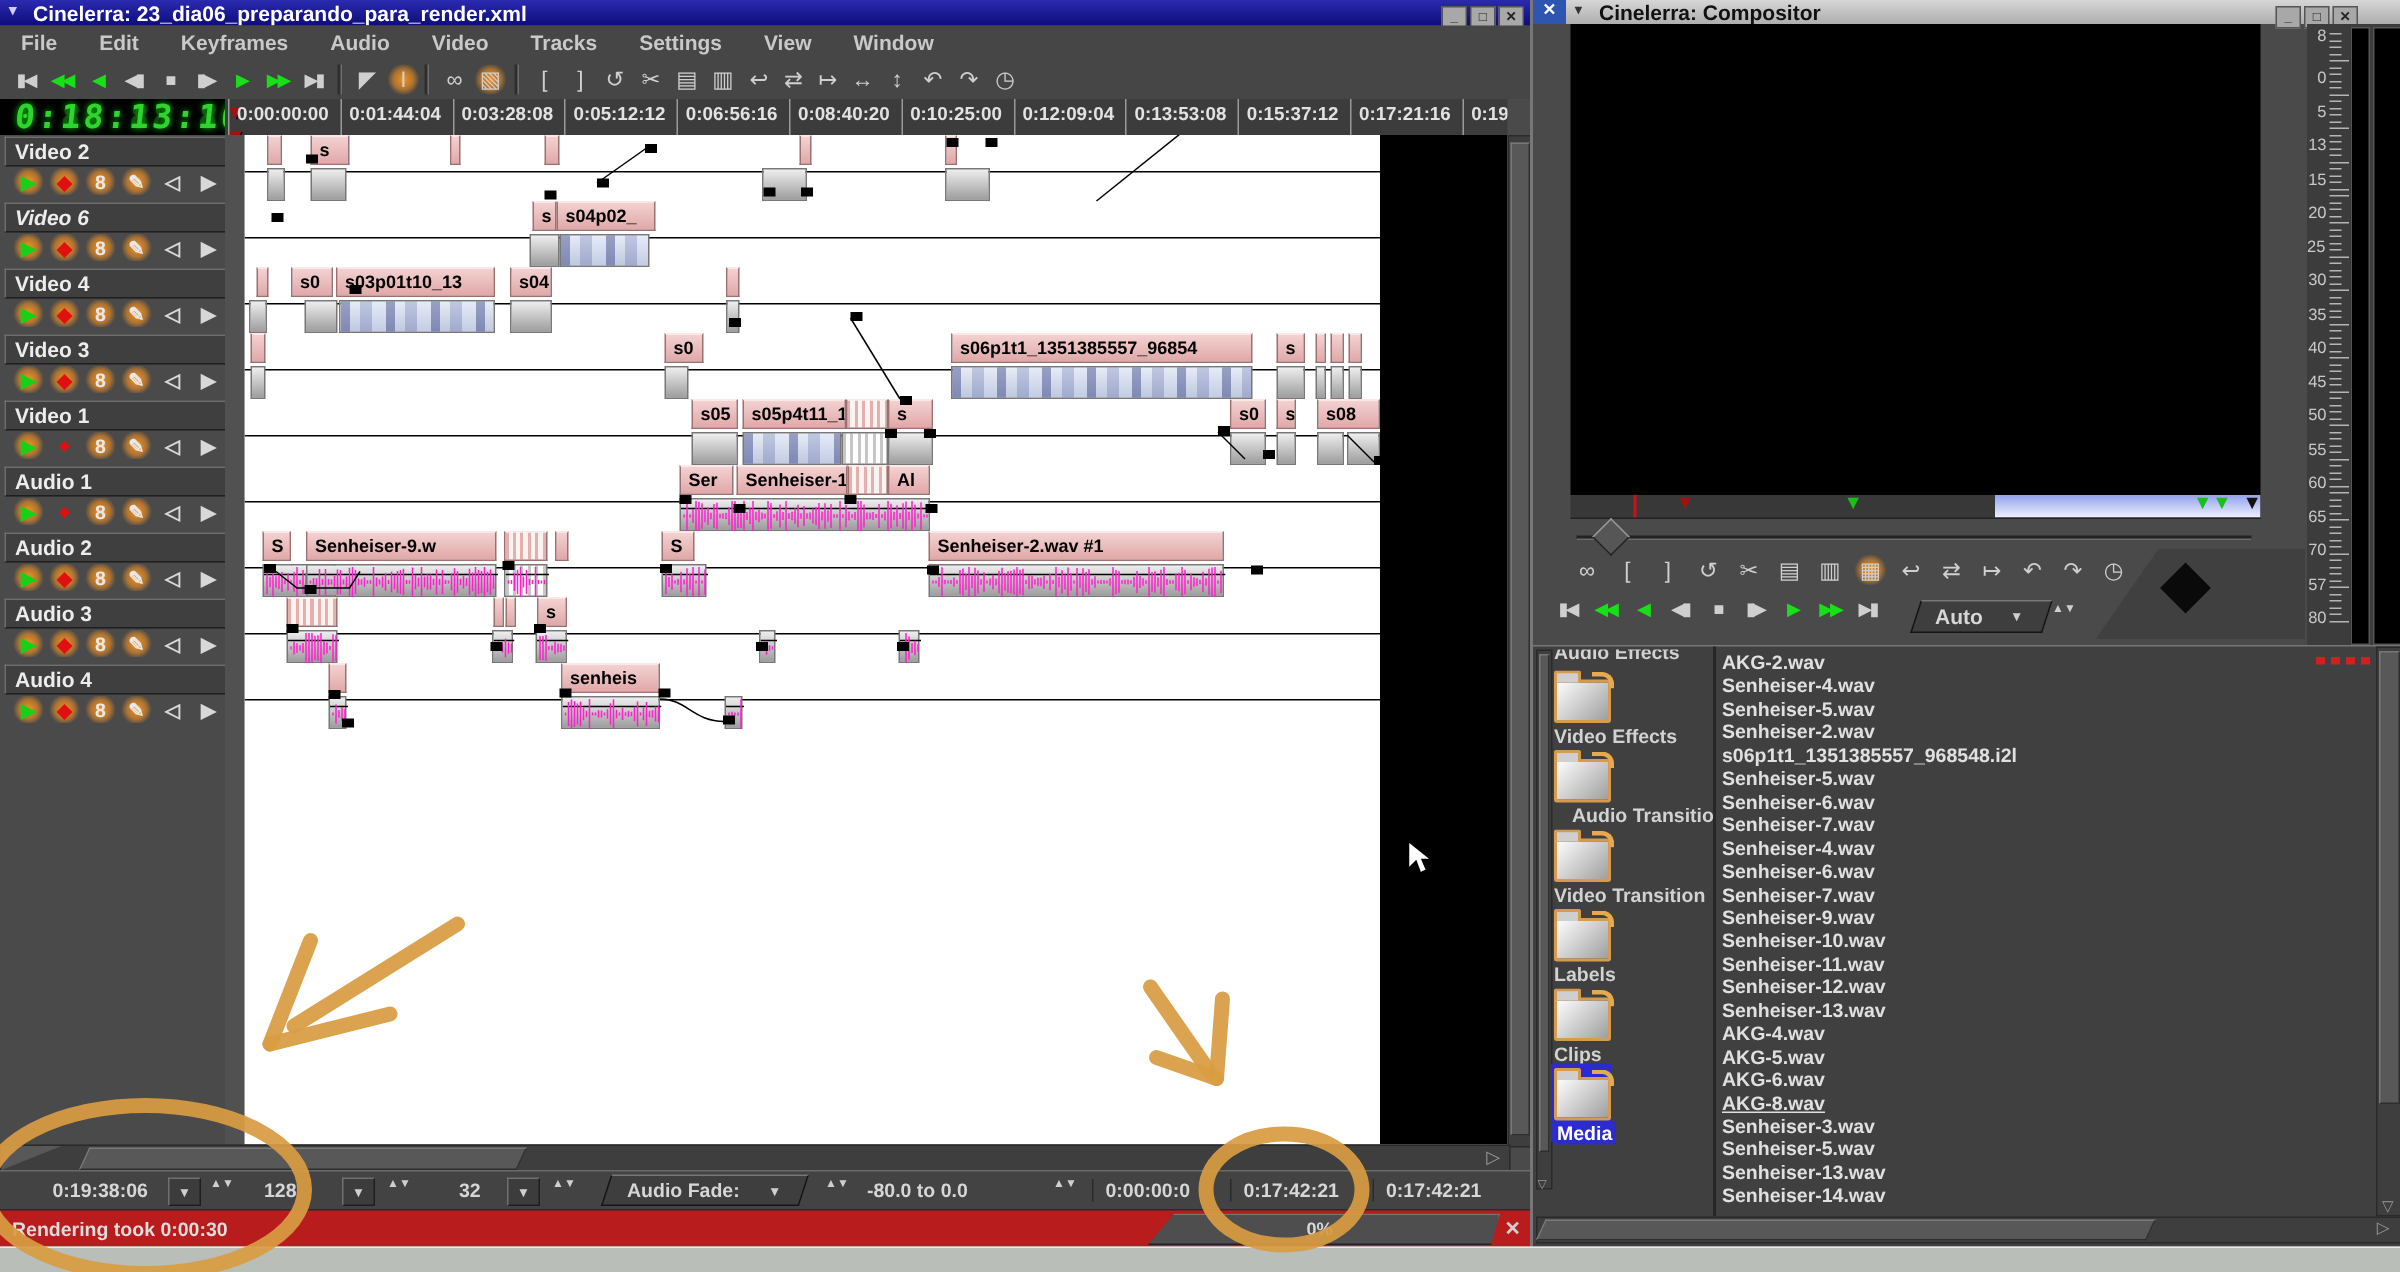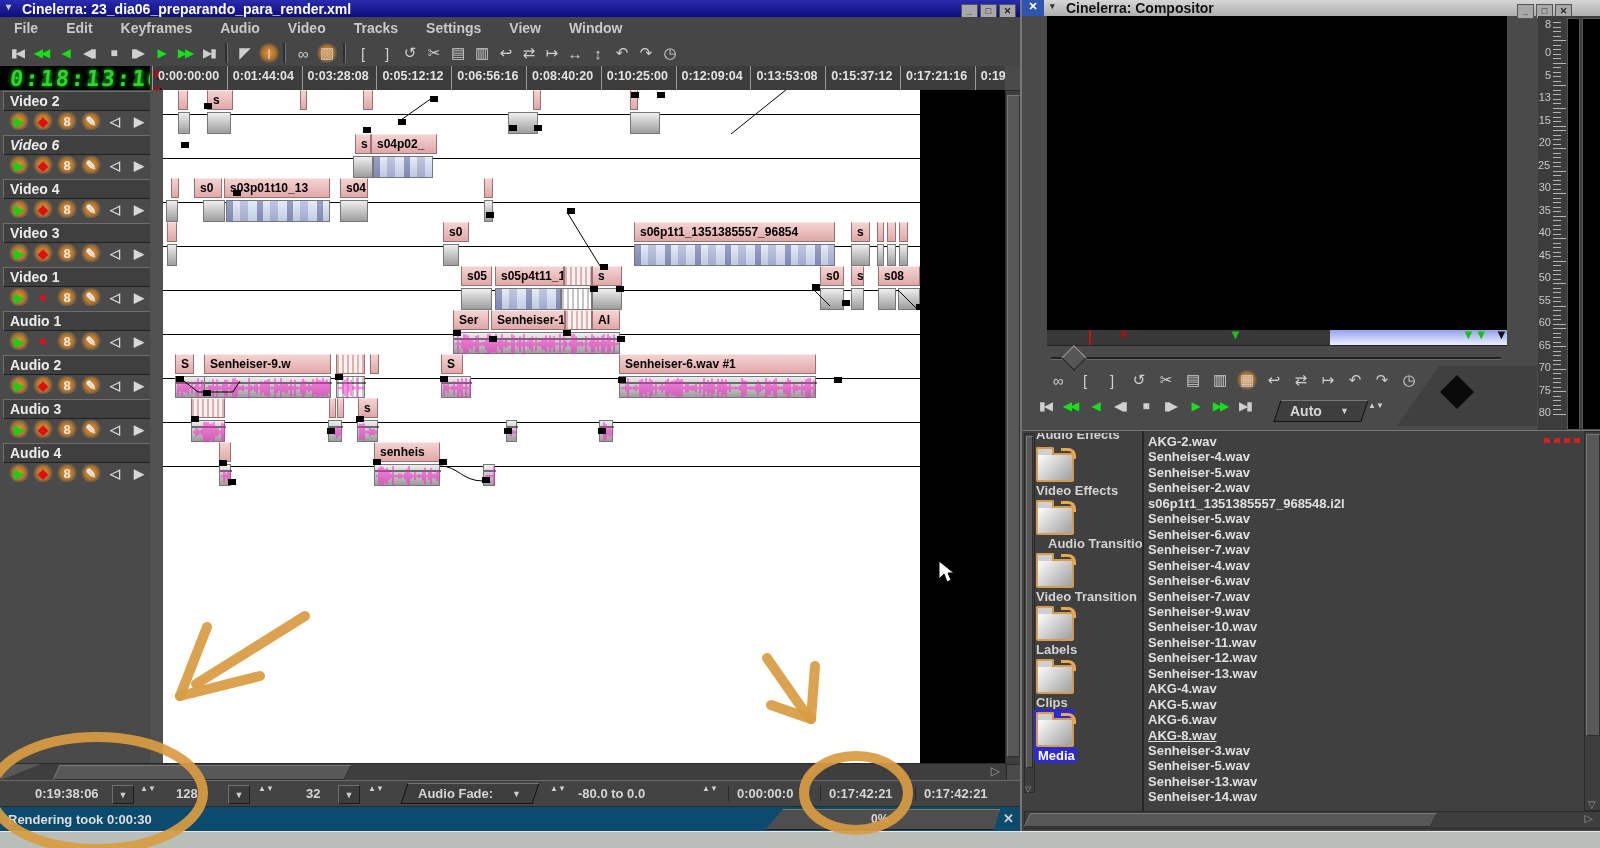--- a/index.html
+++ b/index.html
@@ -275,21 +275,21 @@
             <svg width="167" height="22" style="position:absolute;left:0;top:0;">
               <path d="M0,6H167" stroke="#000" stroke-width="1"></path>
               <path d="M2,9.999883351584963V12.000116648415037M4,1V21M6,9.952131973486907V12.047868026513093M8,6.307567290114369V15.692432709885631M10,1V21M12,1.48003911810304V20.51996088189696M14,2.4639159107114565V19.536084089288543M16,6.842070688248617V15.157929311751383M18,5.220748061221486V16.779251938778515M20,8.759899401399519V13.240100598600481M22,2.982931948834036V19.017068051165964M24,2.228354359619722V19.771645640380278M26,9.495461263980037V12.504538736019963M28,9.1690779731527V12.8309220268473M30,8.835516310857331V13.164483689142669M32,4.970090039805202V17.0299099601948M34,1V21M36,1V21M38,2.9983006078106307V19.00169939218937M40,3.0747233508788714V18.92527664912113M42,1V21M44,8.383661370677235V13.616338629322765M46,5.608321659120097V16.391678340879903M48,1V21M50,8.205058858889753V13.794941141110247M52,6.892559185184533V15.107440814815467M54,8.725994600124768V13.274005399875232M56,9.382720384208492V12.617279615791508M58,1V21M60,2.4998960679001314V19.50010393209987M62,9.822533757497517V12.177466242502483M64,7.800978445619496V14.199021554380504M66,3.415055938121707V18.584944061878293M68,8.363084546585378V13.636915453414622M70,1V21M72,9.04783229272754V12.95216770727246M74,8.11518843091272V13.88481156908728M76,5.791744506770748V16.208255493229252M78,3.4855795017793376V18.514420498220662M80,9.208466267019082V12.791533732980918M82,4.298056083532187V17.701943916467812M84,9.194623420565929V12.805376579434071M86,8.605140212671941V13.394859787328059M88,6.040577577947703V15.959422422052297M90,4.929067953325836V17.070932046674166M92,2.3456286340501666V19.654371365949835M94,8.03708051145743V13.96291948854257M96,2.5102328825922235V19.489767117407776M98,7.206210237982742V14.793789762017258M100,2.9359094045849954V19.064090595415003M102,9.7700929038358V12.2299070961642M104,9.875339695298173V12.124660304701827M106,1V21M108,9.897661900806796V12.102338099193204M110,3.5444330295488475V18.45556697045115M112,8.046018885928744V13.953981114071256M114,9.893912617834872V12.106087382165128M116,8.33067901141009V13.66932098858991M118,1V21M120,1V21M122,3.412232919154077V18.58776708084592M124,8.701655249576655V13.298344750423345M126,8.813466219779649V13.186533780220351M128,8.314486815854654V13.685513184145346M130,9.595053368412465V12.404946631587535M132,2.997780293493552V19.002219706506448M134,9.786202693442448V12.213797306557552M136,7.971394786609851V14.028605213390149M138,1V21M140,2.8991683623787807V19.10083163762122M142,8.177819002678385V13.822180997321615M144,3.841307671958896V18.158692328041106M146,9.076413696679515V12.923586303320485M148,2.4940742256612687V19.50592577433873M150,1.3890559507985998V20.6109440492014M152,8.144603097542262V13.855396902457738M154,1V21M156,3.423083423880672V18.576916576119327M158,9.255612036757665V12.744387963242335M160,1.8492278544121472V20.15077214558785M162,9.99953229629217V12.00046770370783M164,9.935710266984204V12.064289733015796" stroke="#ff1fd0" stroke-width="1" fill="none"></path>
             </svg>
           </div>
           <div class="clip-title" style="left: 12px; top: 264px; width: 19px;">S</div>
           <div class="clip-title" style="left: 41px; top: 264px; width: 127px;">Senheiser-9.w</div>
           <div class="clip-title stripe" style="left: 173px; top: 264px; width: 29px;"></div>
           <div class="clip-title" style="left: 207px; top: 264px; width: 9px;"></div>
           <div class="clip-title" style="left: 278px; top: 264px; width: 22px;">S</div>
-          <div class="clip-title" style="left: 456px; top: 264px; width: 197px;">Senheiser-6.wav #1</div>
+          <div class="clip-title" style="left: 456px; top: 264px; width: 197px;">Senheiser-2.wav #1</div>
           <div class="clip-body wave" style="left: 12px; top: 286px; width: 49px;">
             <svg width="49" height="22" style="position:absolute;left:0;top:0;">
               <path d="M0,6H49" stroke="#000" stroke-width="1"></path>
               <path d="M2,2.999981739782138V19.000018260217864M4,7.56482127836348V14.43517872163652M6,1V21M8,7.156188422188575V14.843811577811426M10,6.40579984451333V15.59420015548667M12,4.277693445488707V17.72230655451129M14,9.500039319787444V12.499960680212556M16,5.203669020937949V16.796330979062052M18,9.799686728915534V12.200313271084466M20,4.501231482919678V17.49876851708032M22,1V21M24,9.662151925190106V12.337848074809894M26,2.9999492740153073V19.000050725984693M28,5.103381826065378V16.896618173934623M30,5.439004029490744V16.560995970509257M32,5.858069039187757V16.141930960812243M34,4.7130606702340945V17.286939329765907M36,1.5858873924271109V20.41411260757289M38,9.823046791005186V12.176953208994814M40,8.775851376326273V13.224148623673727M42,1V21M44,7.526995844003478V14.473004155996522M46,7.010068582098942V14.989931417901058" stroke="#ff1fd0" stroke-width="1" fill="none"></path>
             </svg>
           </div>
           <div class="clip-body wave" style="left: 41px; top: 286px; width: 127px;">
             <svg width="127" height="22" style="position:absolute;left:0;top:0;">
               <path d="M0,6H127" stroke="#000" stroke-width="1"></path>
               <path d="M2,9.999975456975019V12.000024543024981M4,8.31475737866822V13.68524262133178M6,8.458277261022708V13.541722738977292M8,2.275813550973041V19.72418644902696M10,9.010721319090662V12.989278680909338M12,2.3999707741330507V19.600029225866948M14,8.997870689459567V13.002129310540433M16,9.292357352065974V12.707642647934026M18,6.6233728020986735V15.376627197901326M20,2.6986181504732993V19.3013818495267M22,2.927842311484836V19.072157688515162M24,9.323962611560807V12.676037388439193M26,7.3637876562374025V14.636212343762597M28,1.526748187085527V20.473251812914473M30,1V21M32,2.945671056477119V19.054328943522883M34,8.716888788944557V13.283111211055443M36,9.116714040131082V12.883285959868918M38,7.867776613808594V14.132223386191406M40,9.893289949648054V12.106710050351946M42,9.85891368348707V12.14108631651293M44,1V21M46,8.008351368315813V13.991648631684187M48,9.31974362916931V12.68025637083069M50,7.358045707131473V14.641954292868526M52,5.198667120587174V16.801332879412826M54,9.738657671000883V12.261342328999117M56,4.169069846937736V17.830930153062262M58,6.13679620084638V15.86320379915362M60,3.605532979785373V18.394467020214627M62,3.001819429710263V18.998180570289737M64,2.0880831071106876V19.911916892889312M66,9.703566676054248V12.296433323945752M68,9.779595034591178V12.220404965408822M70,1.387123728886042V20.612876271113958M72,6.206889286823397V15.793110713176603M74,8.060165034952789V13.939834965047211M76,1V21M78,7.3093805680037125V14.690619431996288M80,5.844403743107784V16.155596256892217M82,5.966526015654107V16.033473984345893M84,8.909531691231251V13.090468308768749M86,2.6394785296728713V19.36052147032713M88,8.938857816980804V13.061142183019196M90,2.9412150206526437V19.058784979347358M92,9.625017620587023V12.374982379412977M94,9.962885204843753V12.037114795156247M96,5.269819817600318V16.730180182399682M98,1.893863527570307V20.106136472429693M100,3.860341984510139V18.13965801548986M102,8.760303620845278V13.239696379154722M104,6.74041834143936V15.25958165856064M106,8.297639199364347V13.702360800635653M108,2.1483936623111823V19.851606337688818M110,4.678906999847974V17.321093000152025M112,1V21M114,2.997339922400082V19.00266007759992M116,3.6011166532906422V18.398883346709358M118,1V21M120,4.185103939149661V17.814896060850337M122,2.6437305623887806V19.356269437611218M124,6.39475829204323V15.60524170795677" stroke="#ff1fd0" stroke-width="1" fill="none"></path>
@@ -440,21 +440,21 @@
       <span class="zb-text" style="left:418px;">Audio Fade:</span>
       <span class="abs" style="left:512px;top:8px;color:#cfcfcf;font-size:9px;">▼</span>
       <span class="abs spin" style="left:550px;top:4px;">▲▼</span>
       <span class="zb-text" style="left:578px;">-80.0 to 0.0</span>
       <span class="abs spin" style="left:702px;top:4px;">▲▼</span>
       <span class="zb-text" style="left:728px;border-left:1px solid #2a2a2a;padding-left:8px;">0:00:00:0</span>
       <span class="zb-text" style="left:820px;border-left:1px solid #2a2a2a;padding-left:8px;">0:17:42:21</span>
       <span class="zb-text" style="left:915px;border-left:1px solid #2a2a2a;padding-left:8px;">0:17:42:21</span>
     </div>
 
-    <div class="abs" id="statusbar" style="left:0;top:806px;width:1020px;height:25px;background:#0c4a6e;border-top:1px solid #2a2a2a;">
+    <div class="abs" id="statusbar" style="left:0;top:806px;width:1020px;height:25px;background:#b91c1c;border-top:1px solid #2a2a2a;">
       <span class="abs" style="left:8px;top:5px;color:#dedede;font-size:13px;font-weight:bold;">Rendering took 0:00:30</span>
       <div class="abs" style="left:765px;top:2px;width:233px;height:19px;background:#4e4e4e;border:1px solid #777;border-bottom-color:#222;clip-path:polygon(18px 0,100% 0,calc(100% - 6px) 100%,0 100%);">
         <span style="position:absolute;left:105px;top:2px;color:#d8d8d8;font-size:12px;font-weight:bold;">0%</span>
       </div>
       <span class="abs" style="left:1003px;top:4px;color:#cfcfcf;font-size:13px;font-weight:bold;">✕</span>
     </div>
   </div>
 
   <div class="abs win" id="compositor" style="left:1020px;top:0;width:580px;height:430px;border-left:2px solid #777;">
     <div class="abs" style="left:0px;top:0;width:22px;height:16px;background:#2e55b0;color:#fff;font-size:11px;font-weight:bold;text-align:center;">✕</div>
@@ -614,21 +614,21 @@
         <div class="meter-lab" style="left: 0px; top: 143px; width: 13px; text-align: left;">25</div>
         <div class="meter-lab" style="left: 0px; top: 165px; width: 13px; text-align: right;">30</div>
         <div class="meter-lab" style="left: 0px; top: 188px; width: 13px; text-align: right;">35</div>
         <div class="meter-lab" style="left: 0px; top: 210px; width: 13px; text-align: right;">40</div>
         <div class="meter-lab" style="left: 0px; top: 233px; width: 13px; text-align: right;">45</div>
         <div class="meter-lab" style="left: 0px; top: 255px; width: 13px; text-align: right;">50</div>
         <div class="meter-lab" style="left: 0px; top: 278px; width: 13px; text-align: right;">55</div>
         <div class="meter-lab" style="left: 0px; top: 300px; width: 13px; text-align: right;">60</div>
         <div class="meter-lab" style="left: 0px; top: 323px; width: 13px; text-align: right;">65</div>
         <div class="meter-lab" style="left: 0px; top: 345px; width: 13px; text-align: right;">70</div>
-        <div class="meter-lab" style="left: 0px; top: 368px; width: 13px; text-align: right;">75</div>
+        <div class="meter-lab" style="left: 0px; top: 368px; width: 13px; text-align: right;">57</div>
         <div class="meter-lab" style="left: 0px; top: 390px; width: 13px; text-align: right;">80</div>
       </div>
     <div class="abs" style="left:29px;top:2px;width:11px;height:410px;background:#000;border:1px solid #555;"></div>
     <div class="abs" style="left:44px;top:2px;width:17px;height:410px;background:#000;border:1px solid #555;"></div>
   </div>
 
   <div class="abs" id="resources" style="left:1020px;top:430px;width:580px;height:401px;background:#404040;border-left:2px solid #777;border-top:1px solid #777;">
     <div class="abs sb" style="left:2px;top:2px;width:9px;height:358px;">
       <div class="sb-thumb abs" style="left:1px;top:2px;width:5px;height:330px;"></div>
       <span class="abs" style="left:0;bottom:-2px;color:#999;font-size:8px;">▽</span>

